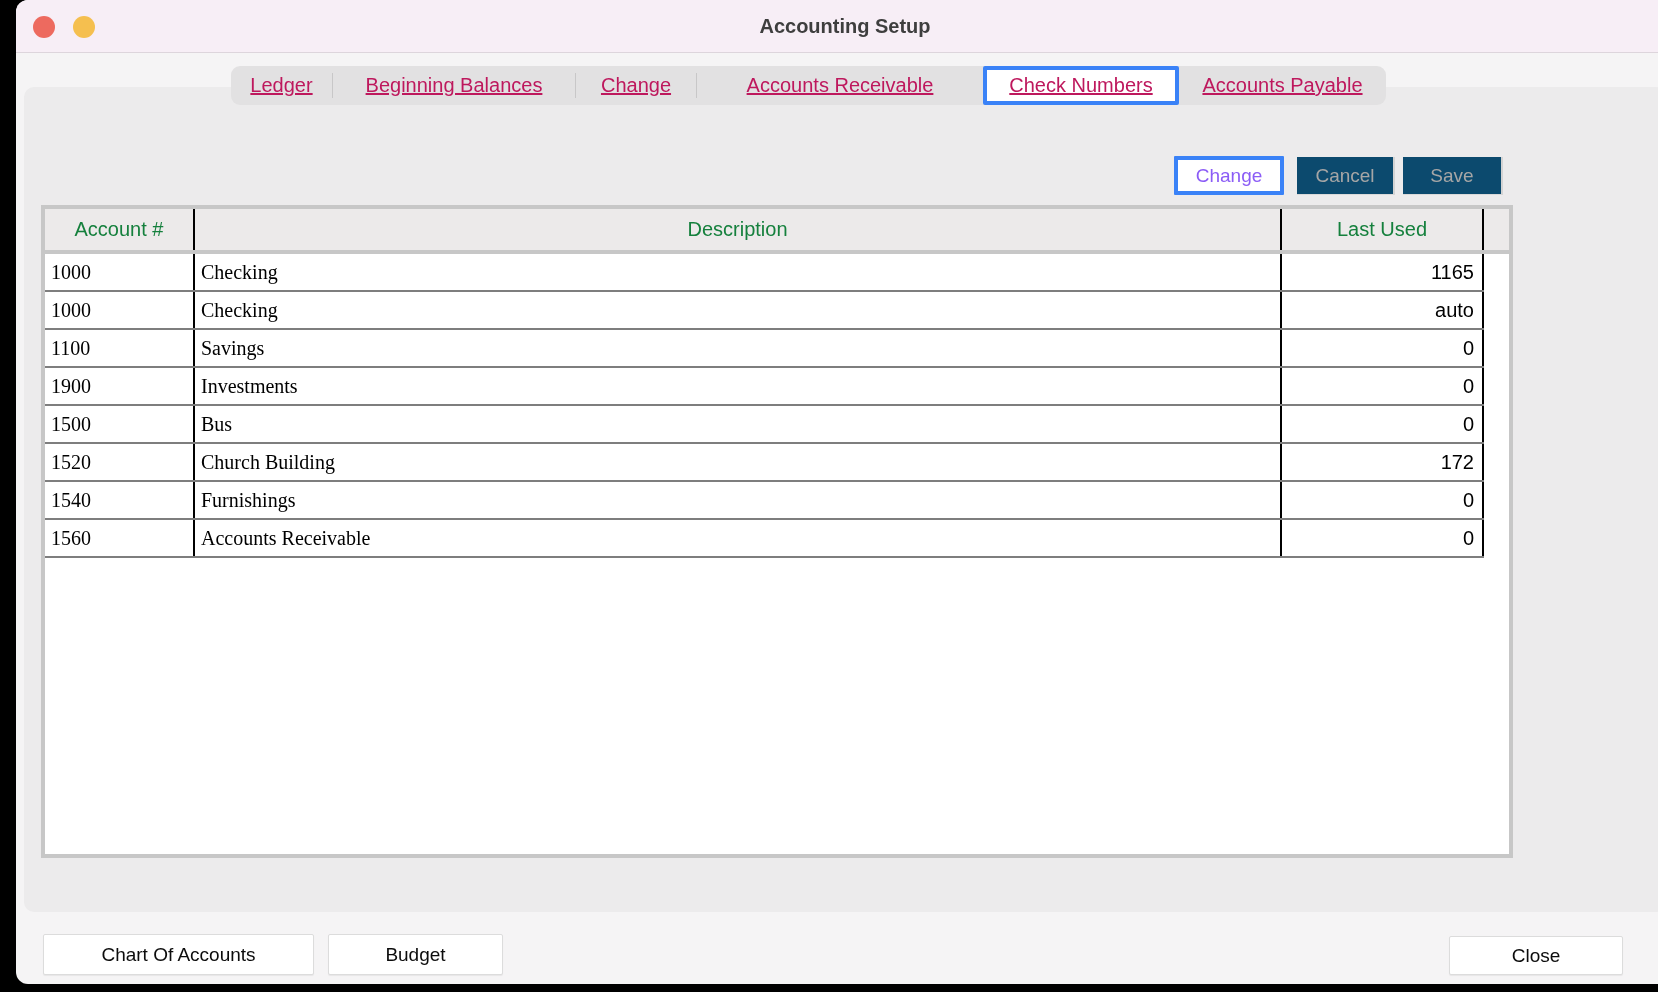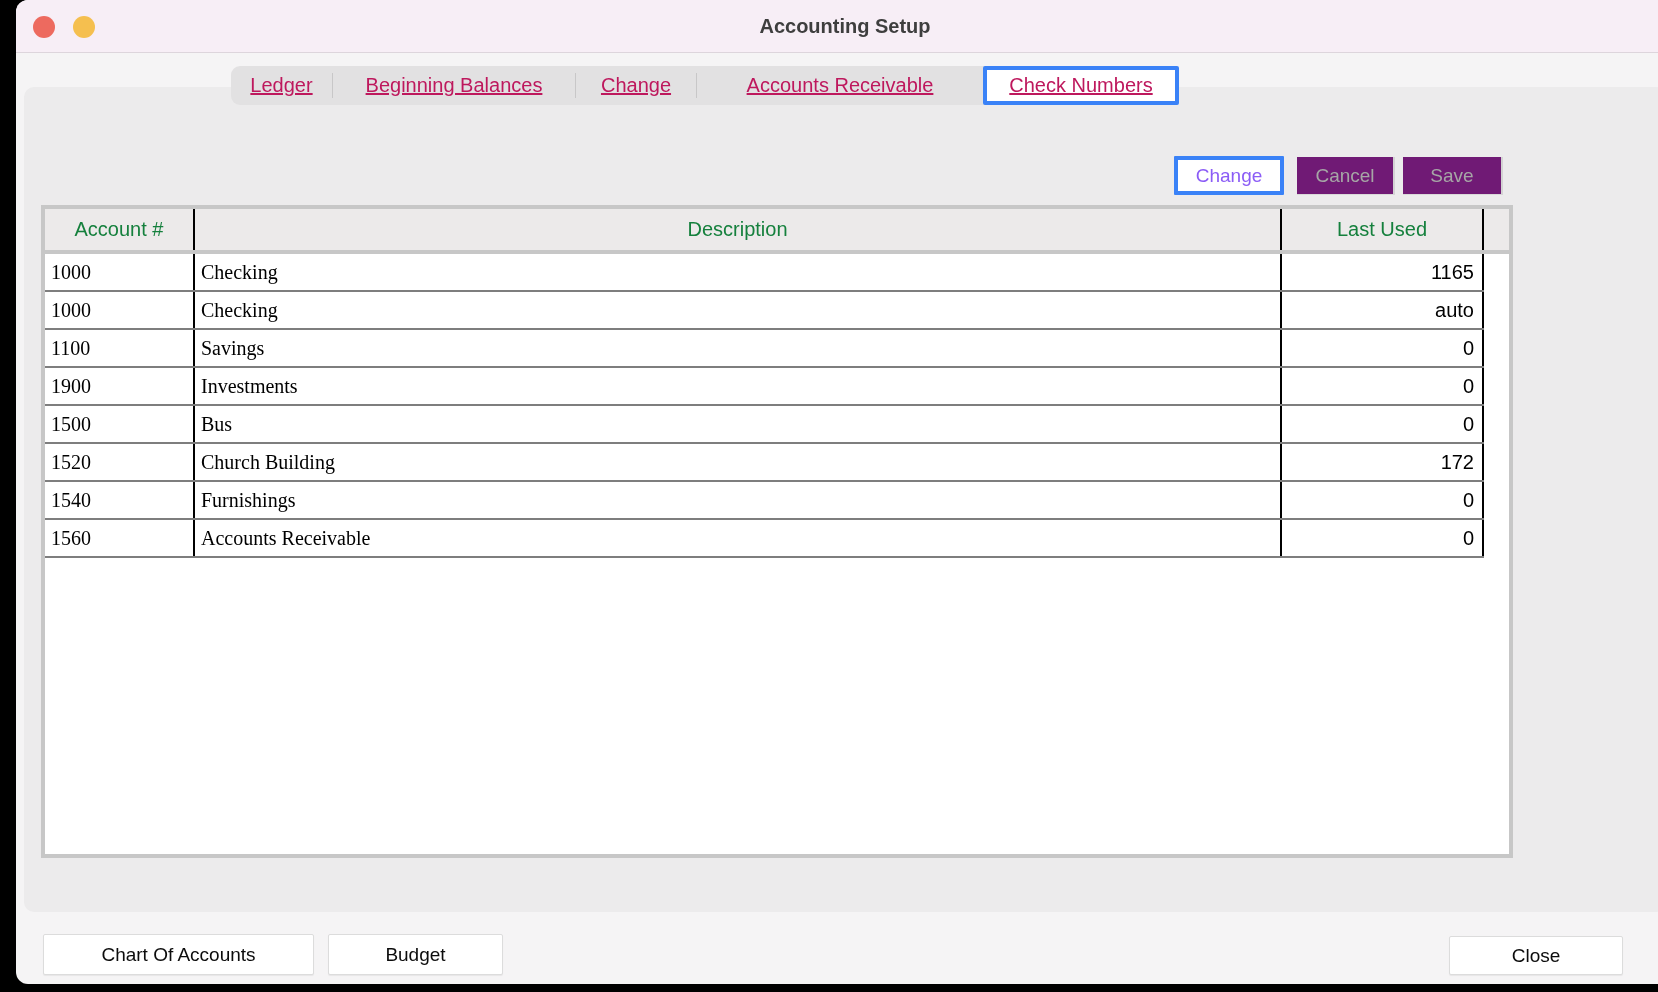--- a/index.html
+++ b/index.html
@@ -47,21 +47,21 @@
   .tabsep { width:1px; background:#c8c7c8; margin:7px 0; }
   
   .btn-change {
     position:absolute; left:1158px; top:156px; width:110px; height:39px;
     background:#fff; border:4px solid #3a82f7; border-radius:1px;
     display:flex; align-items:center; justify-content:center;
     font-size:19px; color:#8b5cf6;
   }
   .btn-flat {
     position:absolute; top:157px; height:38px;
-    background:#701a75; color:#a6a6a6; font-size:19px;
+    background:#0c4a6e; color:#a6a6a6; font-size:19px;
     display:flex; align-items:center; justify-content:center;
     border-right:2px solid #d3d3d3; border-bottom:1px solid #d9d9d9;
   }
   .btn-cancel { left:1281px; width:98px; }
   .btn-save   { left:1387px; width:100px; }
   
   .grid {
     position:absolute; left:25px; top:205px; width:1472px; height:653px;
     background:#fff; border:4px solid #c7c7c7;
   }
@@ -103,20 +103,21 @@
 
   <div class="tabbar">
     <div class="tab" style="width:101px">Ledger</div>
     <div class="tabsep"></div>
     <div class="tab" style="width:242px">Beginning Balances</div>
     <div class="tabsep"></div>
     <div class="tab" style="width:120px">Change</div>
     <div class="tabsep"></div>
     <div class="tab" style="width:286px">Accounts Receivable</div>
     <div class="tab selected" style="width:196px">Check Numbers</div>
+    <div class="tab" style="width:207px">Accounts Payable</div>
   </div>
 
   <div class="btn-change">Change</div>
   <div class="btn-flat btn-cancel">Cancel</div>
   <div class="btn-flat btn-save">Save</div>
 
   <div class="grid">
 
     <div class="grow ghead">
       <div class="c1">Account #</div>

